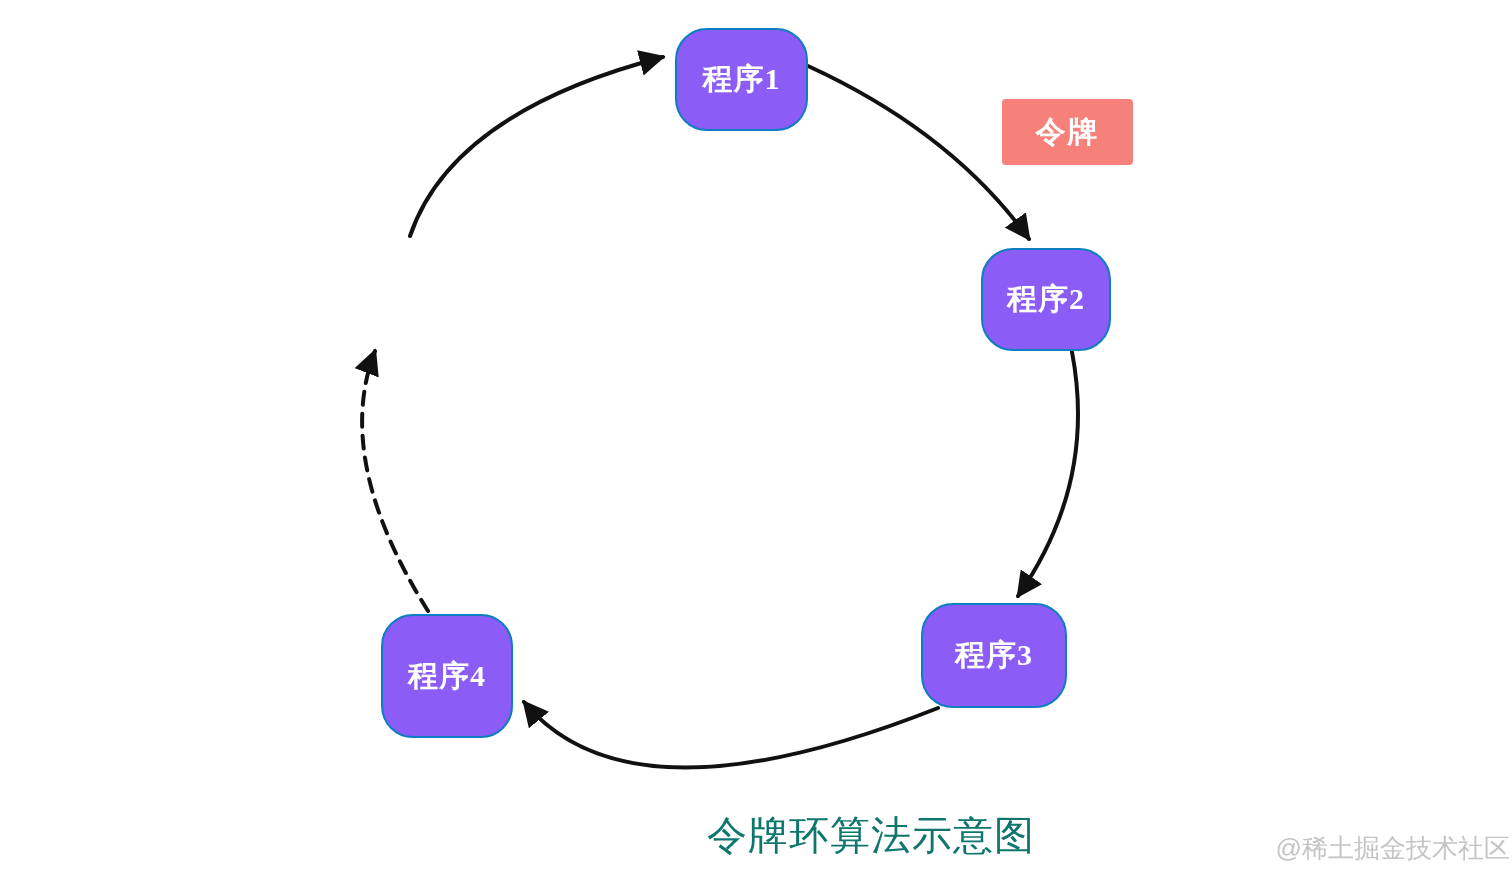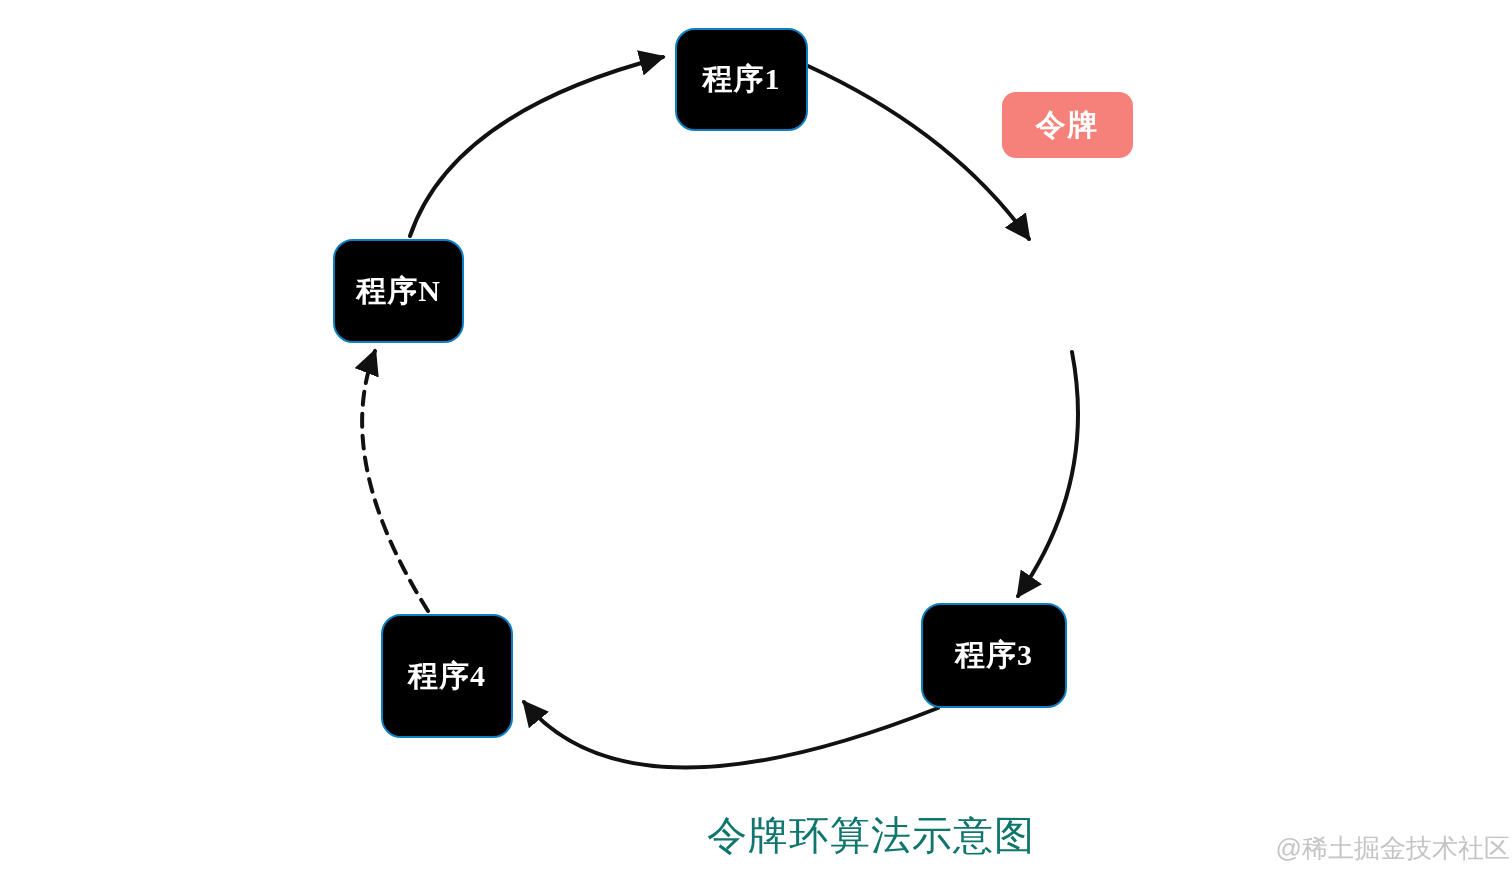--- a/index.html
+++ b/index.html
@@ -18,43 +18,43 @@
   #edges {
     position: absolute;
     left: 0; top: 0;
     width: 1512px; height: 879px;
   }
   .node {
     position: absolute;
     display: flex;
     align-items: center;
     justify-content: center;
-    background: #000000;
+    background: #8b5cf6;
     border: 2px solid #0d7ec2;
-    border-radius: 20px;
+    border-radius: 32px;
     color: #ffffff;
     font-size: 30px;
     font-weight: bold;
     box-sizing: border-box;
     letter-spacing: 1px;
   }
   .node-p1 { left: 675px; top: 28px;  width: 133px; height: 103px; }
   .node-p2 { left: 981px; top: 248px; width: 130px; height: 103px; }
   .node-p3 { left: 921px; top: 603px; width: 146px; height: 105px; }
   .node-p4 { left: 381px; top: 614px; width: 132px; height: 124px; }
   .node-pN { left: 333px; top: 239px; width: 131px; height: 104px; }
   .token {
     position: absolute;
-    left: 1002px; top: 92px;
+    left: 1002px; top: 99px;
     width: 131px; height: 66px;
     display: flex;
     align-items: center;
     justify-content: center;
     background: #f5817a;
-    border-radius: 14px;
+    border-radius: 4px;
     color: #ffffff;
     font-size: 30px;
     font-weight: bold;
     letter-spacing: 2px;
     box-sizing: border-box;
   }
   .diagram-title {
     position: absolute;
     left: 435px; top: 808px;
     width: 600px;
@@ -95,32 +95,32 @@
     <path class="edge" d="M 808 66 Q 952 132 1029 239" marker-end="url(#arrowhead)"></path>
     <path class="edge" d="M 1072 352 Q 1097 483 1018 596" marker-end="url(#arrowhead)"></path>
     <path class="edge" d="M 938 708 Q 630 830 524 702" marker-end="url(#arrowhead)"></path>
     <path class="edge dashed" d="M 428 611 Q 333 460 375 351" marker-end="url(#arrowhead)"></path>
   </svg>
 
   <div class="node node-p1">
     <span>程序1</span>
   </div>
 
+  <div class="node node-p2">
+    <span>程序2</span>
+  </div>
 
   <div class="node node-p3">
     <span>程序3</span>
   </div>
 
   <div class="node node-p4">
     <span>程序4</span>
   </div>
 
-  <div class="node node-pN">
-    <span>程序N</span>
-  </div>
 
   <div class="token">
     <span>令牌</span>
   </div>
 
   <div class="diagram-title">令牌环算法示意图</div>
 
   <div class="watermark">@稀土掘金技术社区</div>
 
 </div>

